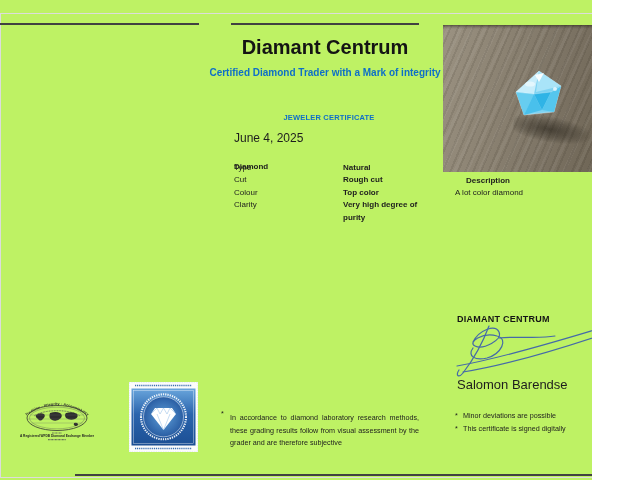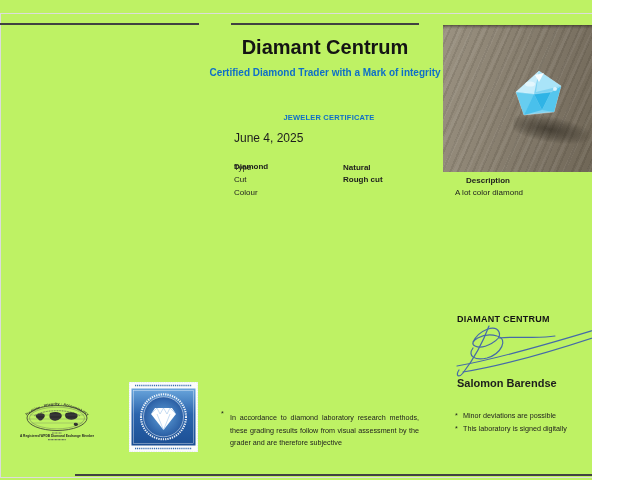--- a/index.html
+++ b/index.html
@@ -40,21 +40,21 @@
   #diamond-shadow{left:70px;top:92px;width:80px;height:26px;transform:rotate(10deg);
     background:radial-gradient(ellipse at 45% 50%, rgba(28,24,16,.55) 0%, rgba(28,24,16,.25) 45%, rgba(0,0,0,0) 72%);}
   #diamond-gem{left:68px;top:44px;}
 
   #desc-block{left:455px;top:176px;font-size:8px;}
   #desc-heading{font-weight:700;margin-bottom:3px;padding-left:11px;}
 
   
   #company-name{left:457px;top:314px;font-size:9px;font-weight:700;letter-spacing:.25px;color:#141414;}
   #signature-svg{left:443px;top:316px;}
-  #signer-name{left:457px;top:377px;font-size:11px;font-weight:700;}
+  #signer-name{left:457px;top:377px;font-size:13px;font-weight:400;}
 
   
   #fn-left{left:221px;top:408px;width:198px;font-size:7.2px;line-height:12.6px;}
   #fn-left .star{position:absolute;left:0;top:0;}
   #fn-left p{margin:4px 0 0 9px;text-align:justify;}
   #fn-right{left:455px;top:409px;font-size:7.2px;line-height:13.2px;}
   .fn-row{display:flex;}
   .fn-row .star{width:8px;}
 
   #wfdb-logo{left:16px;top:389px;}
@@ -84,20 +84,25 @@
     <div class="spec-row">
       <span class="spec-label">Type</span>
       <span class="spec-value">Natural</span>
     </div>
     <div class="spec-row">
       <span class="spec-label">Cut</span>
       <span class="spec-value">Rough cut</span>
     </div>
     <div class="spec-row">
       <span class="spec-label">Colour</span>
+      <span class="spec-value">Top color</span>
+    </div>
+    <div class="spec-row">
+      <span class="spec-label">Clarity</span>
+      <span class="spec-value">Very high degree of purity</span>
     </div>
   </div>
 
   <div id="photo" class="abs">
     <div id="diamond-shadow" class="abs"></div>
     <svg id="diamond-gem" class="abs" width="58" height="54" viewBox="0 0 58 54">
       <polygon points="28,2 50,17 43,43 13,46 5,23" fill="#7fd3f2" stroke="rgba(255,255,255,.55)" stroke-width="0.6"></polygon>
       <polygon points="28,2 5,23 23,25" fill="#c9eefb"></polygon>
       <polygon points="28,2 50,17 25,23" fill="#a9e4f8"></polygon>
       <polygon points="23,25 40,23 31,41" fill="#2fb4e6"></polygon>
@@ -132,21 +137,21 @@
     <span class="star">*</span>
     <p>In accordance to diamond laboratory research methods, these grading results follow from visual assessment by the grader and are therefore subjective</p>
   </div>
   <div id="fn-right" class="abs">
     <div class="fn-row">
       <span class="star">*</span>
       <span>Minor deviations are possible</span>
     </div>
     <div class="fn-row">
       <span class="star">*</span>
-      <span>This laboratory is signed digitally</span>
+      <span>This certificate is signed digitally</span>
     </div>
   </div>
 
   <svg id="wfdb-logo" class="abs" width="82" height="52" viewBox="0 0 82 52">
     <defs>
         <path id="wfdb-arc" d="M5,31 Q41,1 77,31"></path>
       </defs>
     <text font-size="3.6" font-weight="700" fill="#2b2b2b" letter-spacing="0.15">
       <textPath href="#wfdb-arc" startOffset="50%" text-anchor="middle">Tradition · Integrity · Accountability</textPath>
     </text>

